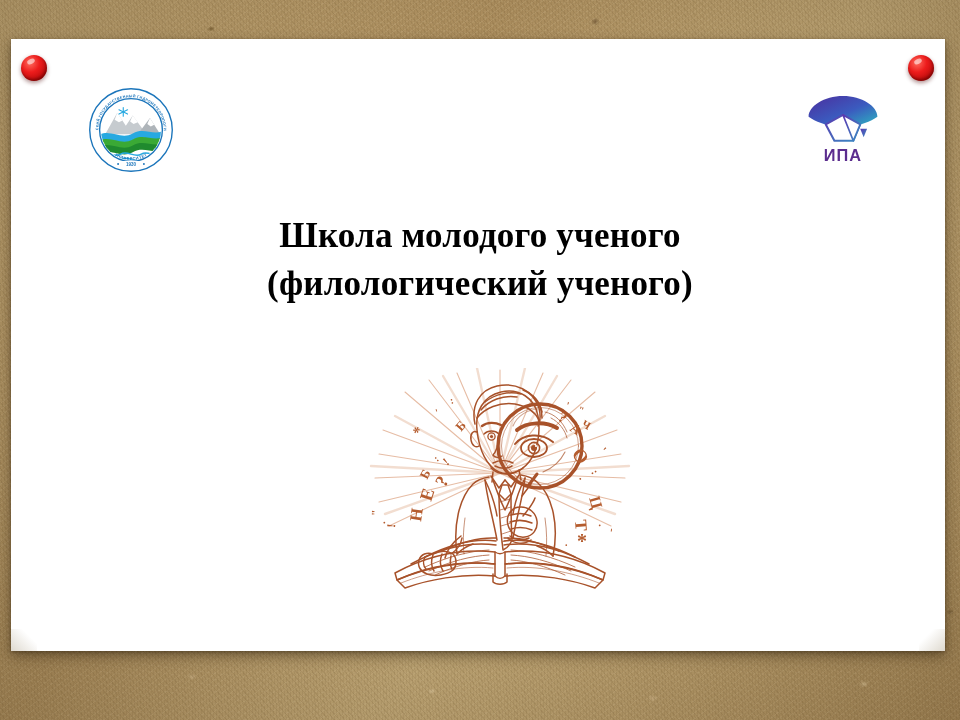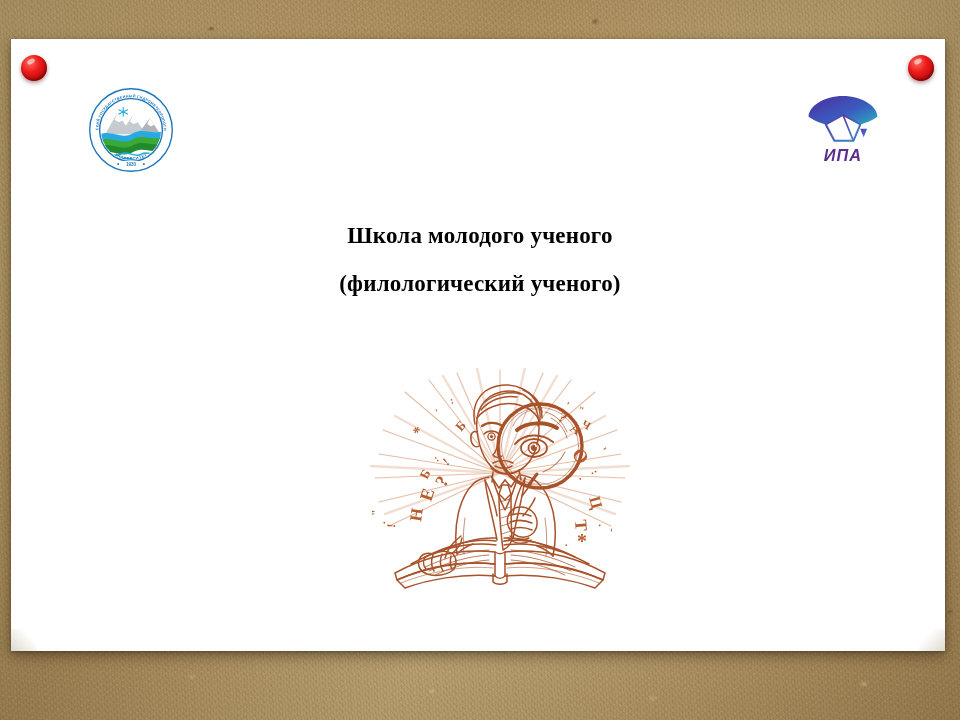--- a/index.html
+++ b/index.html
@@ -138,35 +138,34 @@
     top: 87px;
     width: 86px;
     height: 86px;
   }
   .logo-ipa {
     position: absolute;
     left: 800px;
     top: 84px;
     width: 86px;
     height: 86px;
-    font-style: italic;
   }
 
   
   .title-block {
     position: absolute;
     left: 0;
     top: 212px;
     width: 960px;
     text-align: center;
   }
   .title-line {
     font-family: "Liberation Serif", serif;
     font-weight: bold;
-    font-size: 23px;
+    font-size: 35px;
     line-height: 48px;
     color: #000000;
     letter-spacing: .2px;
     white-space: nowrap;
   }
 
   
   .illustration {
     position: absolute;
     left: 365px;

